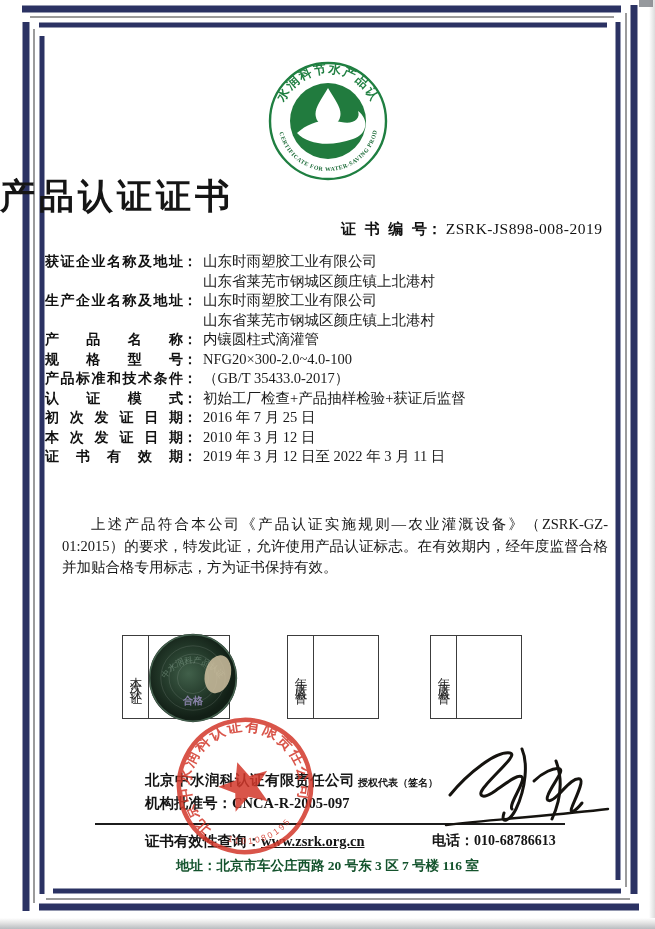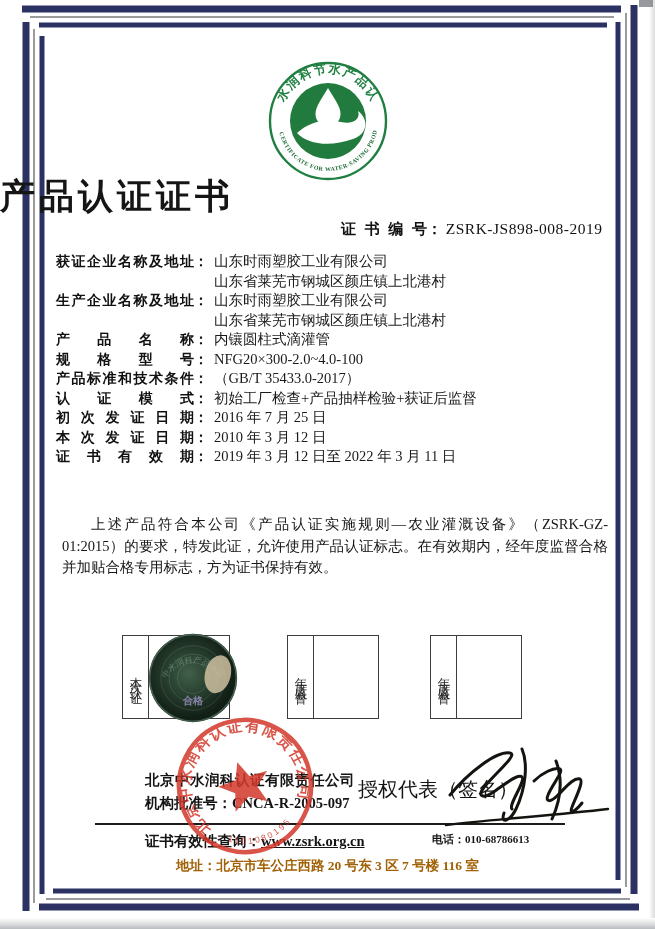--- a/index.html
+++ b/index.html
@@ -25,21 +25,21 @@
     font-size:35px;letter-spacing:4px;color:#151515;}
 
   
   .certno{position:absolute;top:220px;left:341px;font-size:15px;color:#111;white-space:nowrap;}
   .certno .lbl{display:inline-block;width:86px;text-align:justify;text-align-last:justify;
     font-family:"Liberation Sans","DejaVu Sans",sans-serif;font-weight:bold;vertical-align:bottom;}
   .certno .colon{font-family:"Liberation Sans",sans-serif;font-weight:bold;}
   .certno .val{font-size:15.5px;letter-spacing:.5px;text-align:right;}
 
   
-  .fields{position:absolute;top:252px;left:56px;width:548px;}
+  .fields{position:absolute;top:252px;left:45px;width:548px;}
   .f-row{display:flex;align-items:flex-start;}
   .f-lbl{flex:0 0 138px;display:inline-block;text-align:justify;text-align-last:justify;
     font-family:"Liberation Sans","DejaVu Sans",sans-serif;font-weight:bold;
     font-size:14px;line-height:19.5px;color:#111;}
   .f-colon{flex:0 0 14px;font-family:"Liberation Sans",sans-serif;font-weight:bold;
     font-size:14px;line-height:19.5px;color:#111;}
   .f-vals{flex:1;font-size:14.5px;line-height:19.5px;color:#1a1a1a;margin-left:6px;}
 
   
   .statement{position:absolute;top:514px;left:62px;width:546px;
@@ -53,31 +53,31 @@
     font-size:12.5px;color:#222;font-family:"Liberation Serif",serif;}
   .sbox .cell{position:relative;flex:1;}
   .sbox1{left:122px;width:106px;}
   .sbox2{left:287px;width:90px;}
   .sbox3{left:430px;width:90px;}
   .sticker{position:absolute;left:-2px;top:-4px;width:92px;height:92px;z-index:3;}
 
   
   .org-name{position:absolute;left:145px;top:771px;font-size:14.5px;font-weight:600;color:#141414;letter-spacing:.5px;}
   .org-approval{position:absolute;left:145px;top:794px;font-size:14.5px;font-weight:600;color:#141414;}
-  .sign-label{position:absolute;left:358px;top:776px;font-size:20px;font-weight:400;color:#141414;}
+  .sign-label{position:absolute;left:358px;top:776px;font-size:10px;font-weight:700;color:#141414;}
   .signature{position:absolute;left:438px;top:733px;width:180px;height:100px;z-index:4;}
   .red-stamp{position:absolute;left:170px;top:711px;width:150px;height:150px;z-index:5;opacity:.85;}
 
   .rule{position:absolute;left:95px;top:823px;width:470px;border-top:2px solid #1c1c1c;}
 
   .query{position:absolute;left:145px;top:832px;font-size:14.5px;font-weight:600;color:#141414;}
   .query .url{text-decoration:underline;}
-  .phone{position:absolute;left:388px;top:832px;font-size:11px;font-weight:600;color:#141414;padding-left:44px;}
+  .phone{position:absolute;left:388px;top:832px;font-size:14px;font-weight:600;color:#141414;padding-left:44px;}
   .address{position:absolute;left:0;top:857px;width:100%;text-align:center;
-    font-size:13.5px;font-weight:600;color:#a16207;}
+    font-size:13.5px;font-weight:600;color:#14532d;}
 </style>
 </head>
 <body>
 
 <div class="page">
 
   <svg class="border-svg" width="655" height="929" viewBox="0 0 655 929">
     <g stroke="#2b3263" stroke-width="7">
       <line x1="22" y1="9" x2="621" y2="9"></line>
       <line x1="634" y1="5" x2="634" y2="894"></line>

